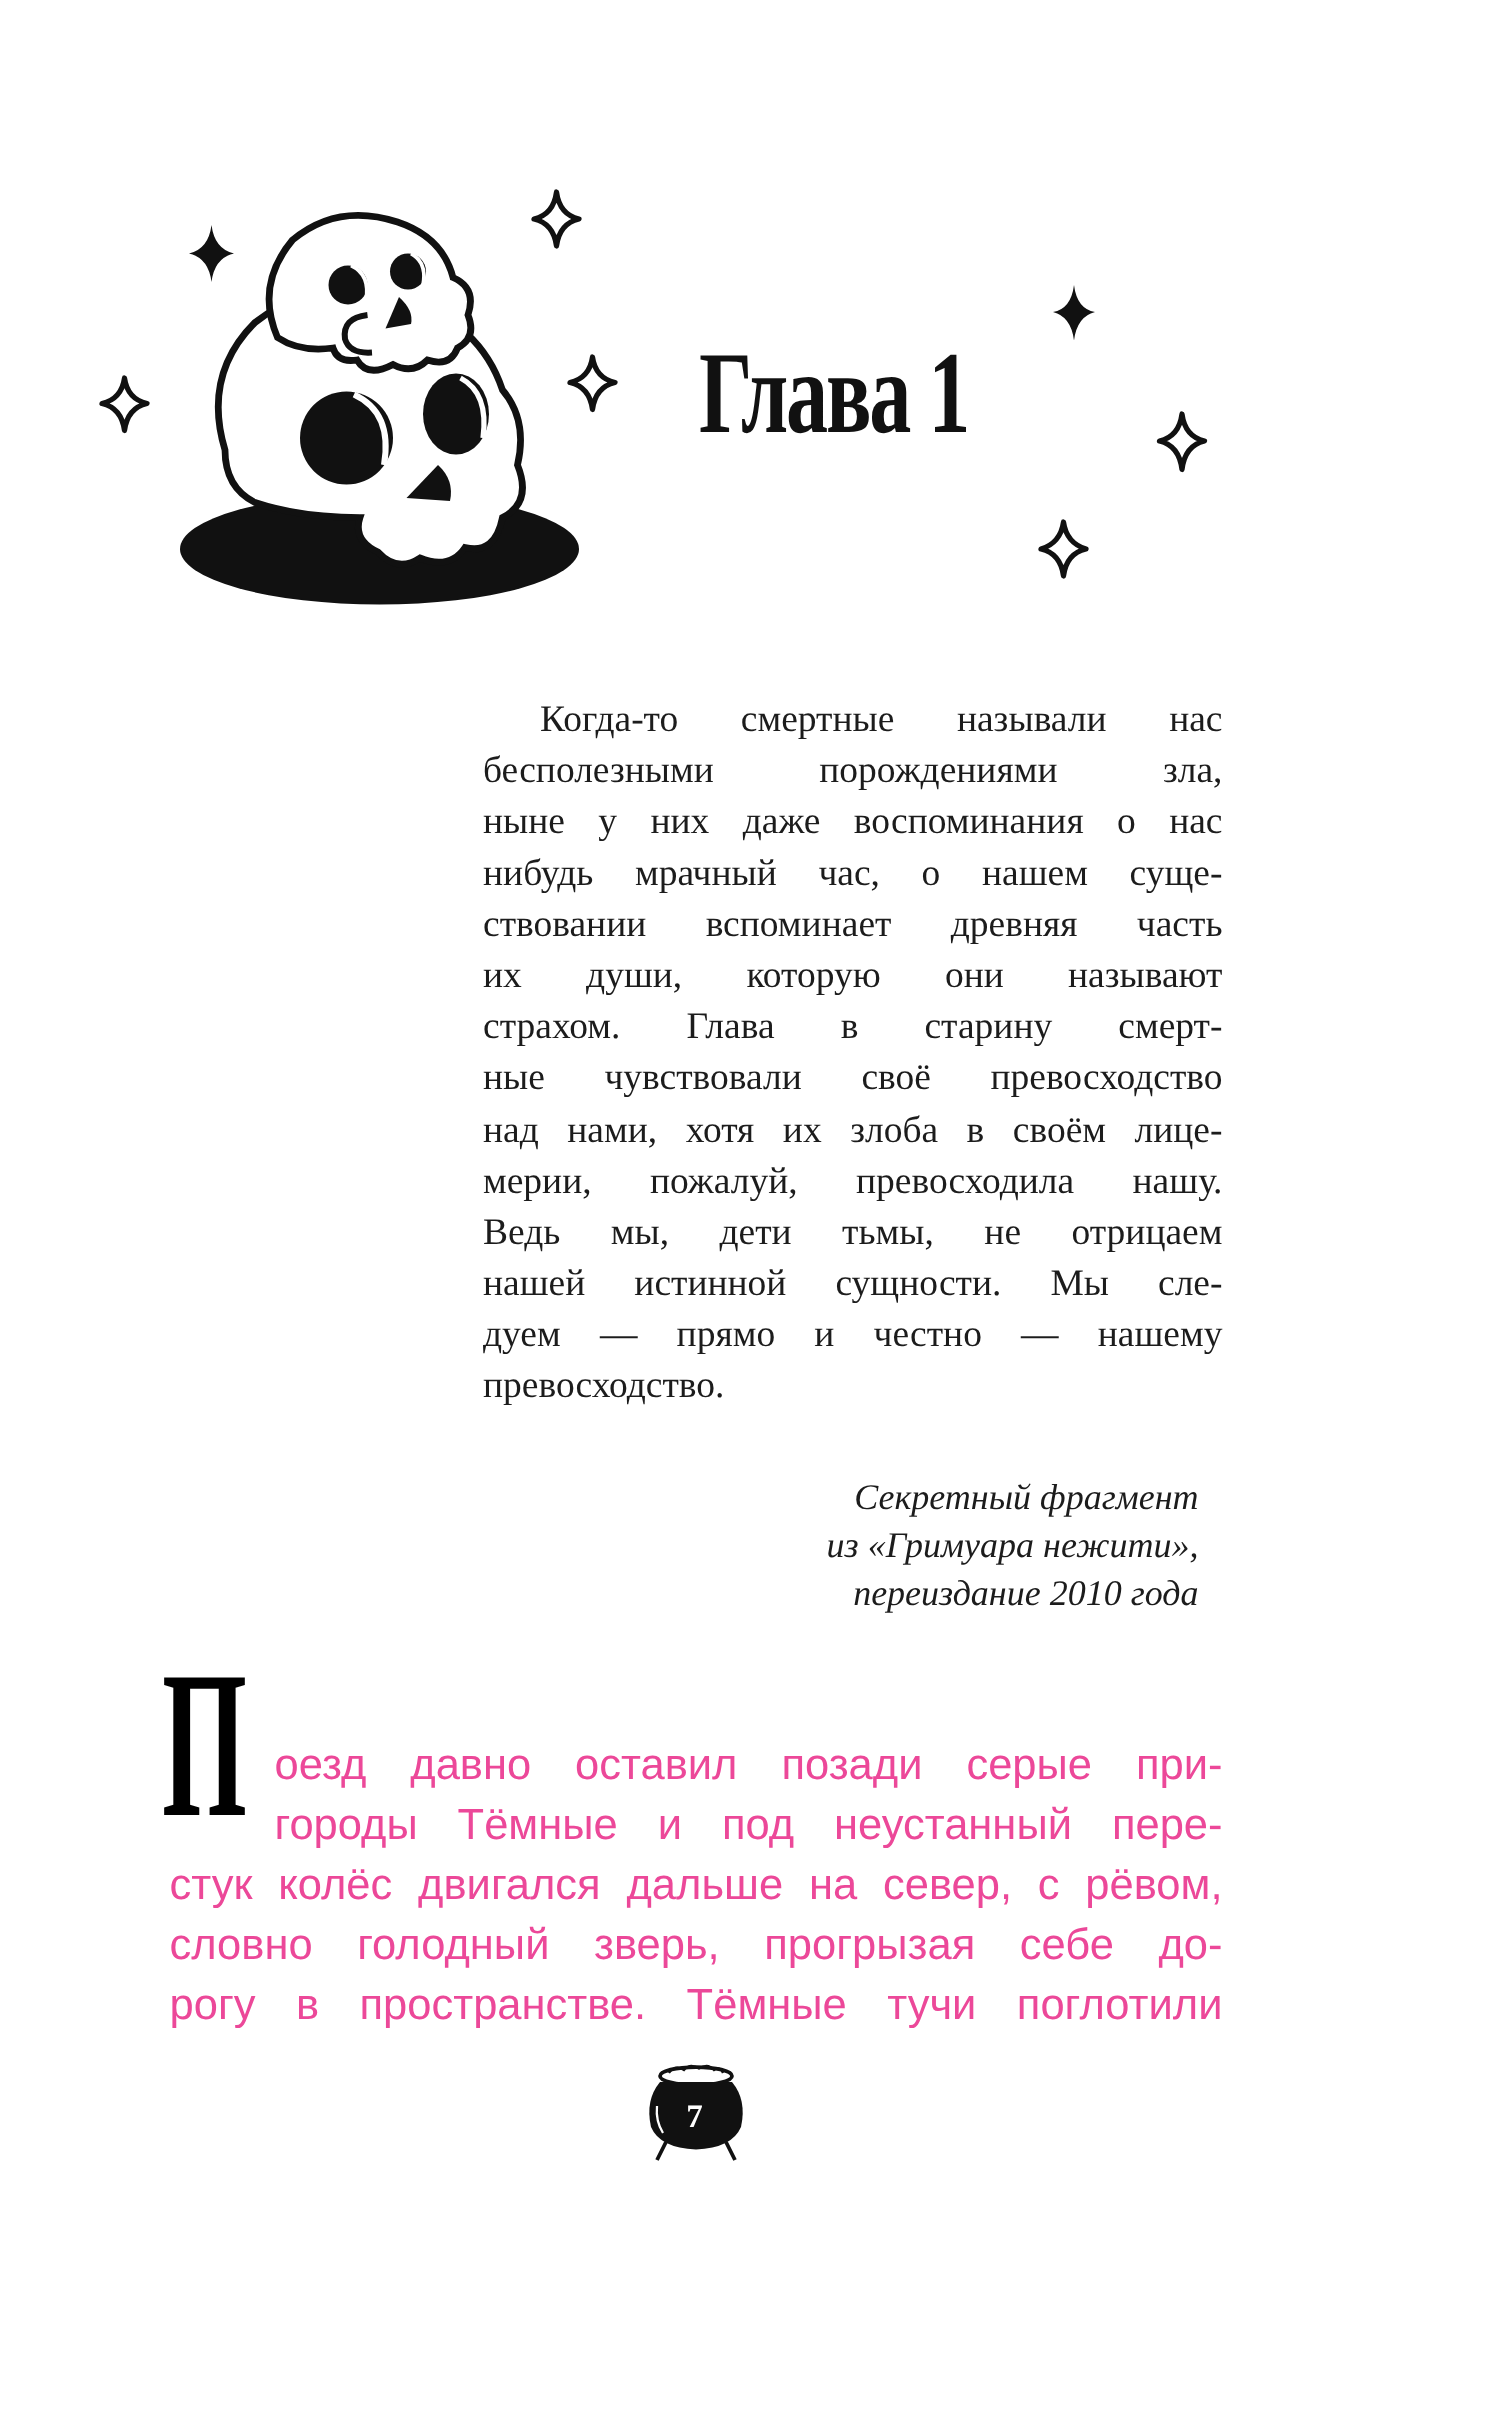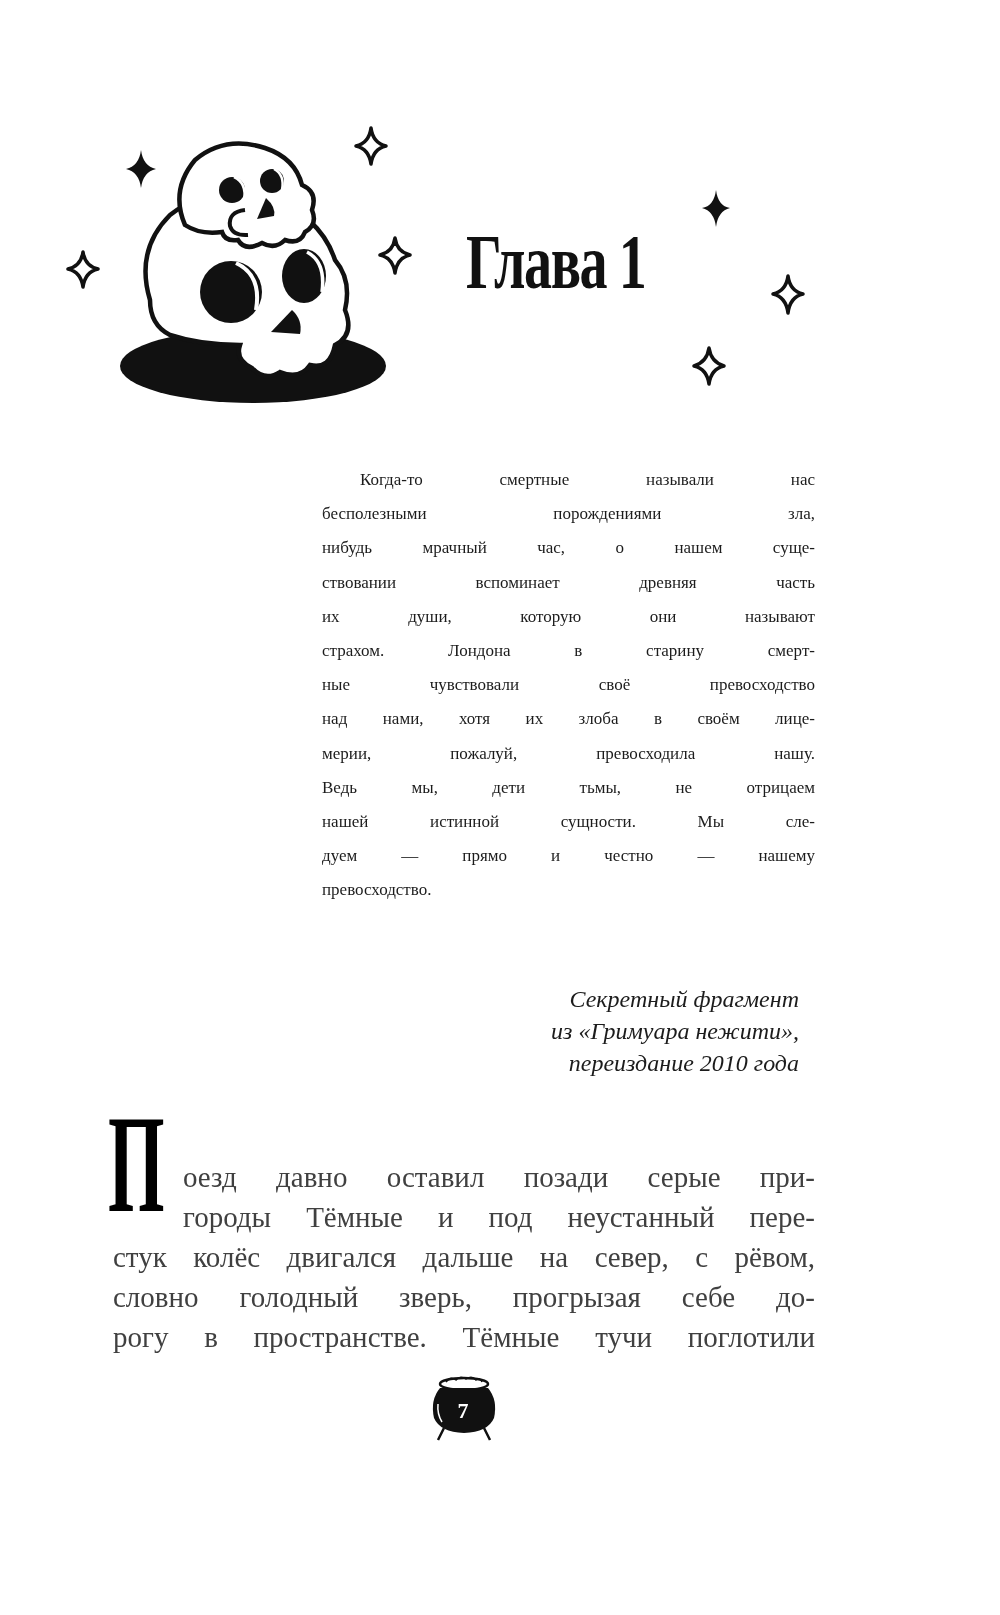--- a/index.html
+++ b/index.html
@@ -20,21 +20,21 @@
     transform: scaleX(0.72);
     transform-origin: left top;
     color: #111;
     white-space: nowrap;
   }
 
   
   .epigraph {
     left: 322px; top: 463px; width: 493px;
     font-family: "Liberation Serif", serif;
-    font-size: 17px;
+    font-size: 25px;
     line-height: 34.2px;
     text-align: justify;
     color: #1c1c1c;
   }
   .epigraph .line { display: block; text-align: justify; text-align-last: justify; white-space: nowrap; height: 34.2px; }
   .epigraph .line.first { padding-left: 38px; }
   .epigraph .line.last { text-align-last: left; }
 
   .attribution {
     left: 464px; top: 983px; width: 335px;
@@ -53,24 +53,24 @@
     font-family: "Liberation Serif", serif;
     font-weight: bold;
     font-size: 140px;
     line-height: 120px;
     transform: scaleX(0.52);
     transform-origin: left top;
     color: #000;
   }
   .body-text {
     left: 113px; top: 1157px; width: 702px;
-    font-family: Liberation Serif, serif;
+    font-family: Liberation Sans, sans-serif;
     font-size: 29px;
     line-height: 40px;
-    color: #404040;
+    color: #ec4899;
   }
   .body-text .line { display: block; height: 40px; text-align: justify; text-align-last: justify; white-space: nowrap; }
   .body-text .line.indent { padding-left: 70px; }
 
   
   .page-number-wrap { left: 430px; top: 1370px; width: 70px; height: 75px; }
   .page-number {
     position: absolute; left: 0; top: 28px; width: 66px; text-align: center;
     font-family: "Liberation Serif", serif; font-weight: bold; font-size: 22px; color: #fff;
   }
@@ -113,24 +113,25 @@
     <path d="M257 219 L266 198 Q276 207 274 216 Z" fill="#111"></path>
     <path d="M245 210 Q228 212 230 226 Q233 236 248 235" fill="none" stroke="#111" stroke-width="4"></path>
   </g>
 </svg>
 
 <div class="abs chapter-title">Глава 1</div>
 
 <div class="abs epigraph">
   <span class="line first">Когда-то смертные называли нас</span>
   <span class="line">бесполезными порождениями зла,</span>
+  <span class="line">ныне у них даже воспоминания о нас</span>
   <span class="line">нибудь мрачный час, о нашем суще-</span>
   <span class="line">ствовании вспоминает древняя часть</span>
   <span class="line">их души, которую они называют</span>
-  <span class="line">страхом. Лондона в старину смерт-</span>
+  <span class="line">страхом. Глава в старину смерт-</span>
   <span class="line">ные чувствовали своё превосходство</span>
   <span class="line">над нами, хотя их злоба в своём лице-</span>
   <span class="line">мерии, пожалуй, превосходила нашу.</span>
   <span class="line">Ведь мы, дети тьмы, не отрицаем</span>
   <span class="line">нашей истинной сущности. Мы сле-</span>
   <span class="line">дуем — прямо и честно — нашему</span>
   <span class="line last">превосходство.</span>
 </div>
 
 <div class="abs attribution">

